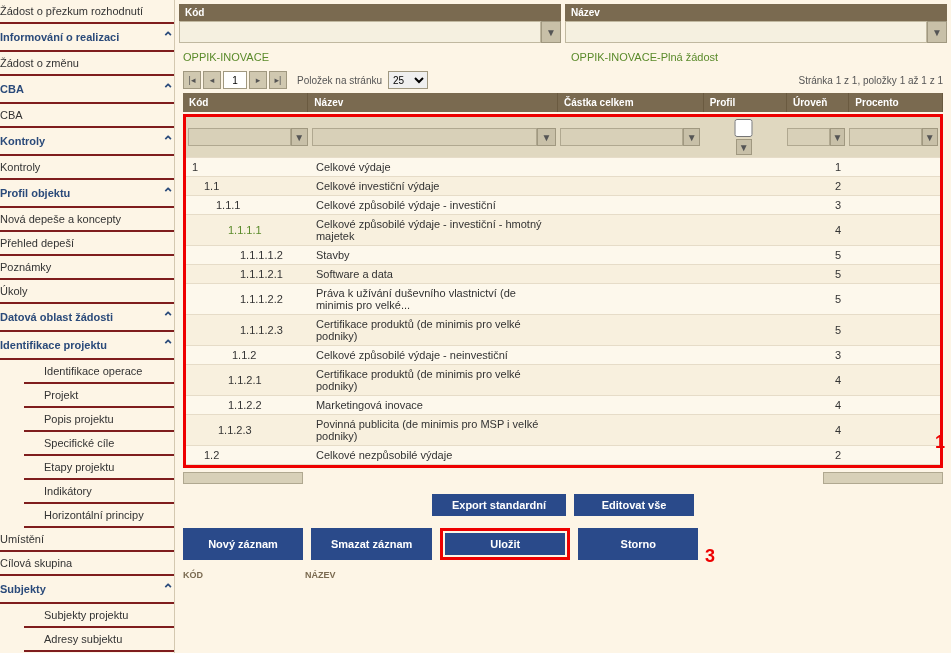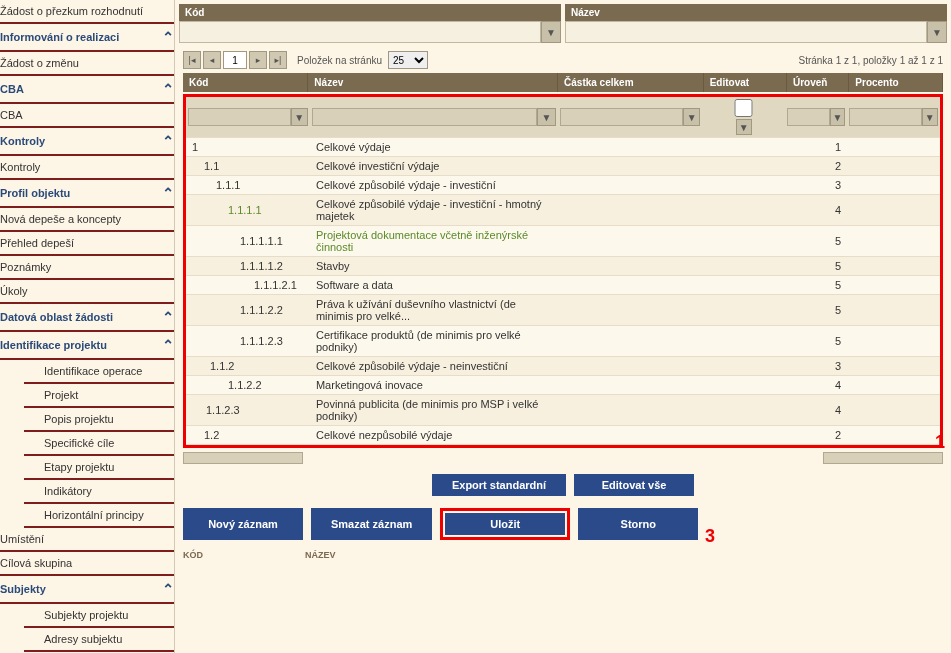--- a/index.html
+++ b/index.html
@@ -157,38 +157,46 @@
         </div>
     </div>
     <div class="filter-box">
       <div class="filter-label">Název</div>
       <div class="filter-input-wrap">
           <input class="filter-input" style="">
           <div class="filter-btn">▼</div>
         </div>
     </div>
   </div>
+  <div class="result-row">
+    <div>
+        <a class="result-link">OPPIK-INOVACE</a>
+      </div>
+    <div>
+        <a class="result-link">OPPIK-INOVACE-Plná žádost</a>
+      </div>
+  </div>
   <div class="pager-row">
     <div class="pager-btn">|◂</div>
     <div class="pager-btn">◂</div>
     <input class="pager-input" value="1" style="">
     <div class="pager-btn">▸</div>
     <div class="pager-btn">▸|</div>
     <span class="pager-text">Položek na stránku</span>
     <select class="pager-select"><option>25</option></select>
     <span class="pager-right">Stránka 1 z 1, položky 1 až 1 z 1</span>
   </div>
 
   <table class="tbl" style="margin:0 8px;width:calc(100% - 16px)">
     <thead>
         <tr>
       <th class="col-kod">Kód</th>
       <th class="col-nazev">Název</th>
       <th class="col-castka">Částka celkem</th>
-      <th class="col-potomek">Editovat</th>
+      <th class="col-potomek">Profil</th>
       <th class="col-uroven">Úroveň</th>
       <th class="col-procento">Procento</th>
     </tr>
       </thead>
   </table>
 
   <div class="table-wrap">
     <table class="tbl">
       <tbody>
         <tr class="filter-row-tbl">
@@ -252,37 +260,29 @@
           </tr>
           <tr>
             <td class="col-kod" style="padding-left:42px"><span class="green-text">1.1.1.1</span></td>
     <td class="col-nazev"><span class="">Celkové způsobilé výdaje - investiční - hmotný majetek</span></td>
     <td class="col-castka"></td>
     <td class="col-potomek"></td>
     <td class="col-uroven" style="text-align:right">4</td>
     <td class="col-procento"></td>
           </tr>
           <tr>
-            <td class="col-kod" style="padding-left:54px"><span class="">1.1.1.1.1</span></td>
-    <td class="col-nazev"><span class="green-text">Projektová dokumentace včetně inženýrské činnosti</span></td>
-    <td class="col-castka"></td>
-    <td class="col-potomek"></td>
-    <td class="col-uroven" style="text-align:right">5</td>
-    <td class="col-procento"></td>
-          </tr>
-          <tr>
             <td class="col-kod" style="padding-left:54px"><span class="">1.1.1.1.2</span></td>
     <td class="col-nazev"><span class="">Stavby</span></td>
     <td class="col-castka"></td>
     <td class="col-potomek"></td>
     <td class="col-uroven" style="text-align:right">5</td>
     <td class="col-procento"></td>
           </tr>
           <tr>
-            <td class="col-kod" style="padding-left:68px"><span class="">1.1.1.2.1</span></td>
+            <td class="col-kod" style="padding-left:54px"><span class="">1.1.1.2.1</span></td>
     <td class="col-nazev"><span class="">Software a data</span></td>
     <td class="col-castka"></td>
     <td class="col-potomek"></td>
     <td class="col-uroven" style="text-align:right">5</td>
     <td class="col-procento"></td>
           </tr>
           <tr>
             <td class="col-kod" style="padding-left:54px"><span class="">1.1.1.2.2</span></td>
     <td class="col-nazev"><span class="">Práva k užívání duševního vlastnictví (de minimis pro velké...</span></td>
     <td class="col-castka"></td>
@@ -292,37 +292,45 @@
           </tr>
           <tr>
             <td class="col-kod" style="padding-left:54px"><span class="">1.1.1.2.3</span></td>
     <td class="col-nazev"><span class="">Certifikace produktů (de minimis pro velké podniky)</span></td>
     <td class="col-castka"></td>
     <td class="col-potomek"></td>
     <td class="col-uroven" style="text-align:right">5</td>
     <td class="col-procento"></td>
           </tr>
           <tr>
-            <td class="col-kod" style="padding-left:24px"><span class="">1.1.2</span></td>
+            <td class="col-kod" style="padding-left:46px"><span class="">1.1.2</span></td>
     <td class="col-nazev"><span class="">Celkové způsobilé výdaje - neinvestiční</span></td>
     <td class="col-castka"></td>
     <td class="col-potomek"></td>
     <td class="col-uroven" style="text-align:right">3</td>
+    <td class="col-procento"></td>
+          </tr>
+          <tr>
+            <td class="col-kod" style="padding-left:42px"><span class="">1.1.2.1</span></td>
+    <td class="col-nazev"><span class="">Certifikace produktů (de minimis pro velké podniky)</span></td>
+    <td class="col-castka"></td>
+    <td class="col-potomek"></td>
+    <td class="col-uroven" style="text-align:right">4</td>
     <td class="col-procento"></td>
           </tr>
           <tr>
             <td class="col-kod" style="padding-left:42px"><span class="">1.1.2.2</span></td>
     <td class="col-nazev"><span class="">Marketingová inovace</span></td>
     <td class="col-castka"></td>
     <td class="col-potomek"></td>
     <td class="col-uroven" style="text-align:right">4</td>
     <td class="col-procento"></td>
           </tr>
           <tr>
-            <td class="col-kod" style="padding-left:20px"><span class="">1.1.2.3</span></td>
+            <td class="col-kod" style="padding-left:32px"><span class="">1.1.2.3</span></td>
     <td class="col-nazev"><span class="">Povinná publicita (de minimis pro MSP i velké podniky)</span></td>
     <td class="col-castka"></td>
     <td class="col-potomek"></td>
     <td class="col-uroven" style="text-align:right">4</td>
     <td class="col-procento"></td>
           </tr>
           <tr>
             <td class="col-kod" style="padding-left:18px"><span class="">1.2</span></td>
     <td class="col-nazev"><span class="">Celkové nezpůsobilé výdaje</span></td>
     <td class="col-castka"></td>

